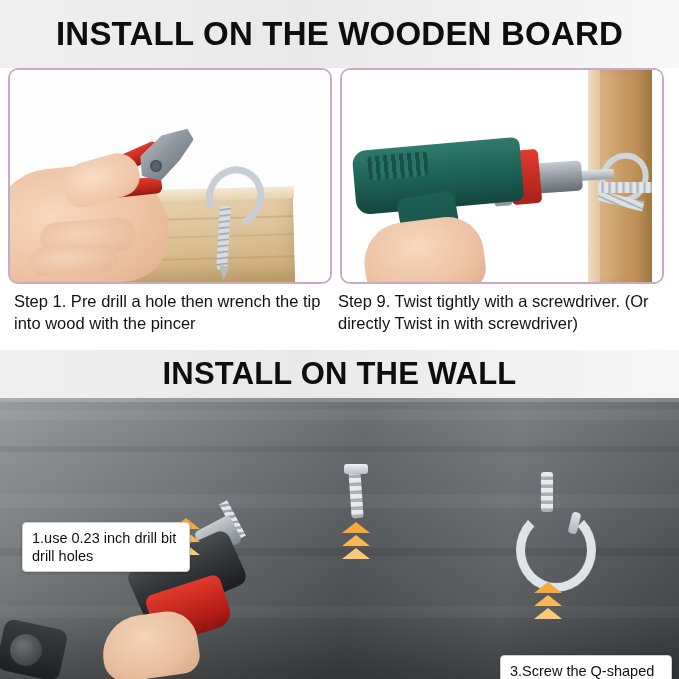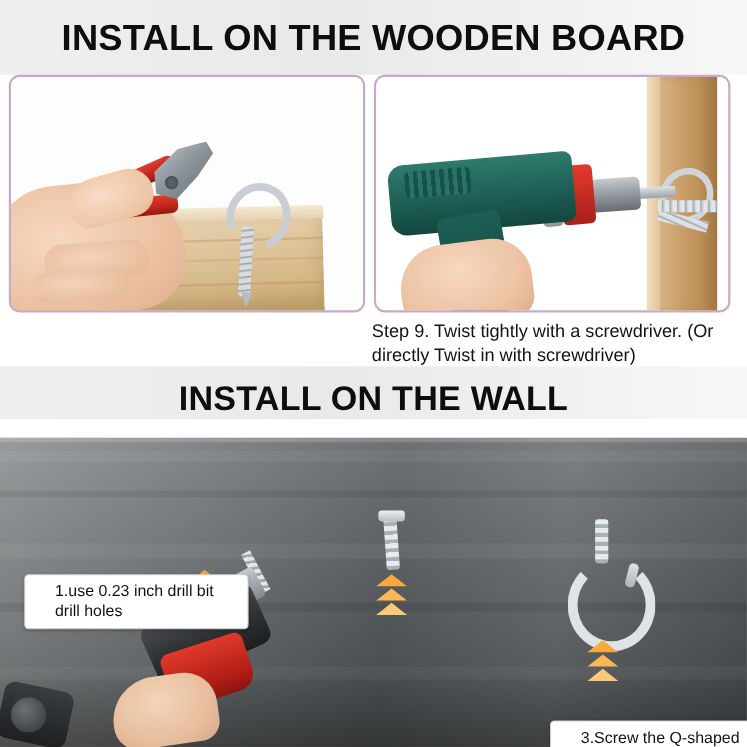--- a/index.html
+++ b/index.html
@@ -33,21 +33,21 @@
   }
   .banner-text {
     font-weight: bold;
     color: #0e0e0e;
     letter-spacing: 0.2px;
     text-align: center;
     white-space: nowrap;
   }
   #banner-wooden { top: 0; height: 68px; }
   #banner-wooden .banner-text { font-size: 33px; }
-  #banner-wall { top: 333px; height: 48px; align-items: flex-end; }
+  #banner-wall { top: 350px; height: 48px; }
   #banner-wall .banner-text { font-size: 31px; }
 
   
   .photo-panel {
     position: absolute;
     border: 2px solid #c8a9c9;
     border-radius: 10px;
     overflow: hidden;
     background: #ffffff;
   }
@@ -363,21 +363,21 @@
 
   
   .callout {
     position: absolute;
     background: #ffffff;
     border: 1px solid #cfcfcf;
     border-radius: 4px;
     color: #111111;
     font-size: 14.5px;
     line-height: 1.25;
-    padding: 6px 27px;
+    padding: 6px 9px;
     box-shadow: 0 1px 3px rgba(0,0,0,0.25);
     z-index: 7;
   }
   #callout-1 { left: 22px;  top: 522px; width: 148px; }
   #callout-2 { left: 292px; top: 566px; width: 164px; }
   #callout-3 { left: 500px; top: 655px; width: 152px; }
 </style>
 </head>
 <body>
 
@@ -422,20 +422,21 @@
       <div id="p2-chuck"></div>
       <div id="p2-drill-collar2"></div>
       <div id="p2-drill-collar"></div>
       <div id="p2-drill-body"></div>
       <div id="p2-drill-vent"></div>
       <div id="p2-drill-grip"></div>
       <div id="p2-hand"></div>
     </div>
   </div>
 
+  <div class="caption" id="caption-step1">Step 1. Pre drill a hole then wrench the tip into wood with the pincer</div>
   <div class="caption" id="caption-step2">Step 9. Twist tightly with a screwdriver. (Or directly Twist in with screwdriver)</div>
 
   <div class="banner" id="banner-wall">
     <div class="banner-text">INSTALL ON THE WALL</div>
   </div>
 
   <div id="wall-photo">
     <div id="wall-surface"></div>
     <div id="wall-topline"></div>
     <div class="wall-streak" id="ws1"></div>

